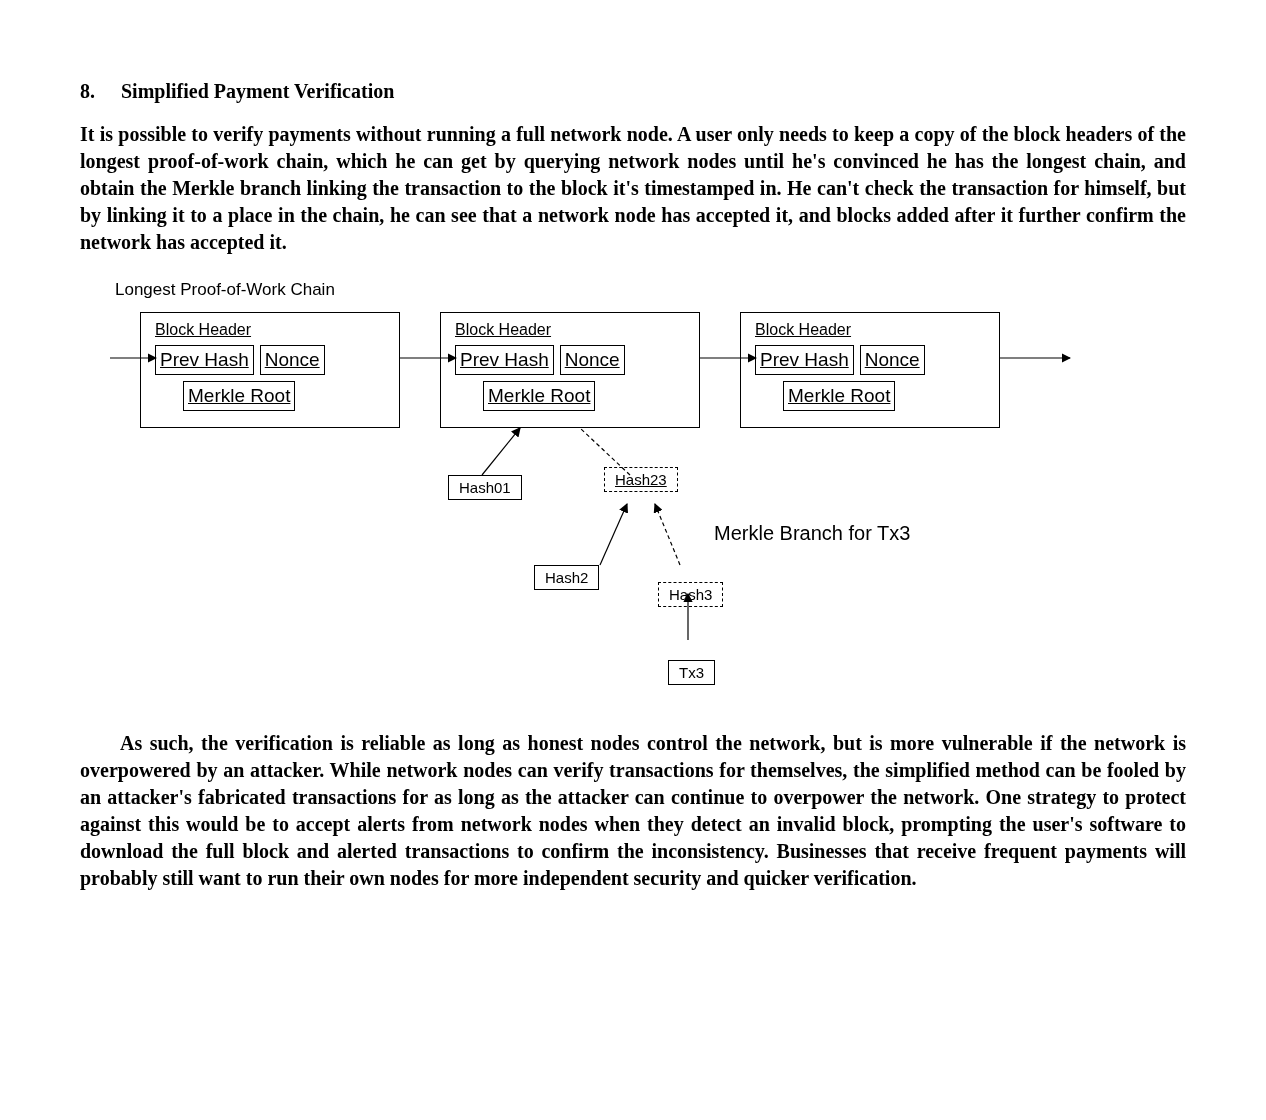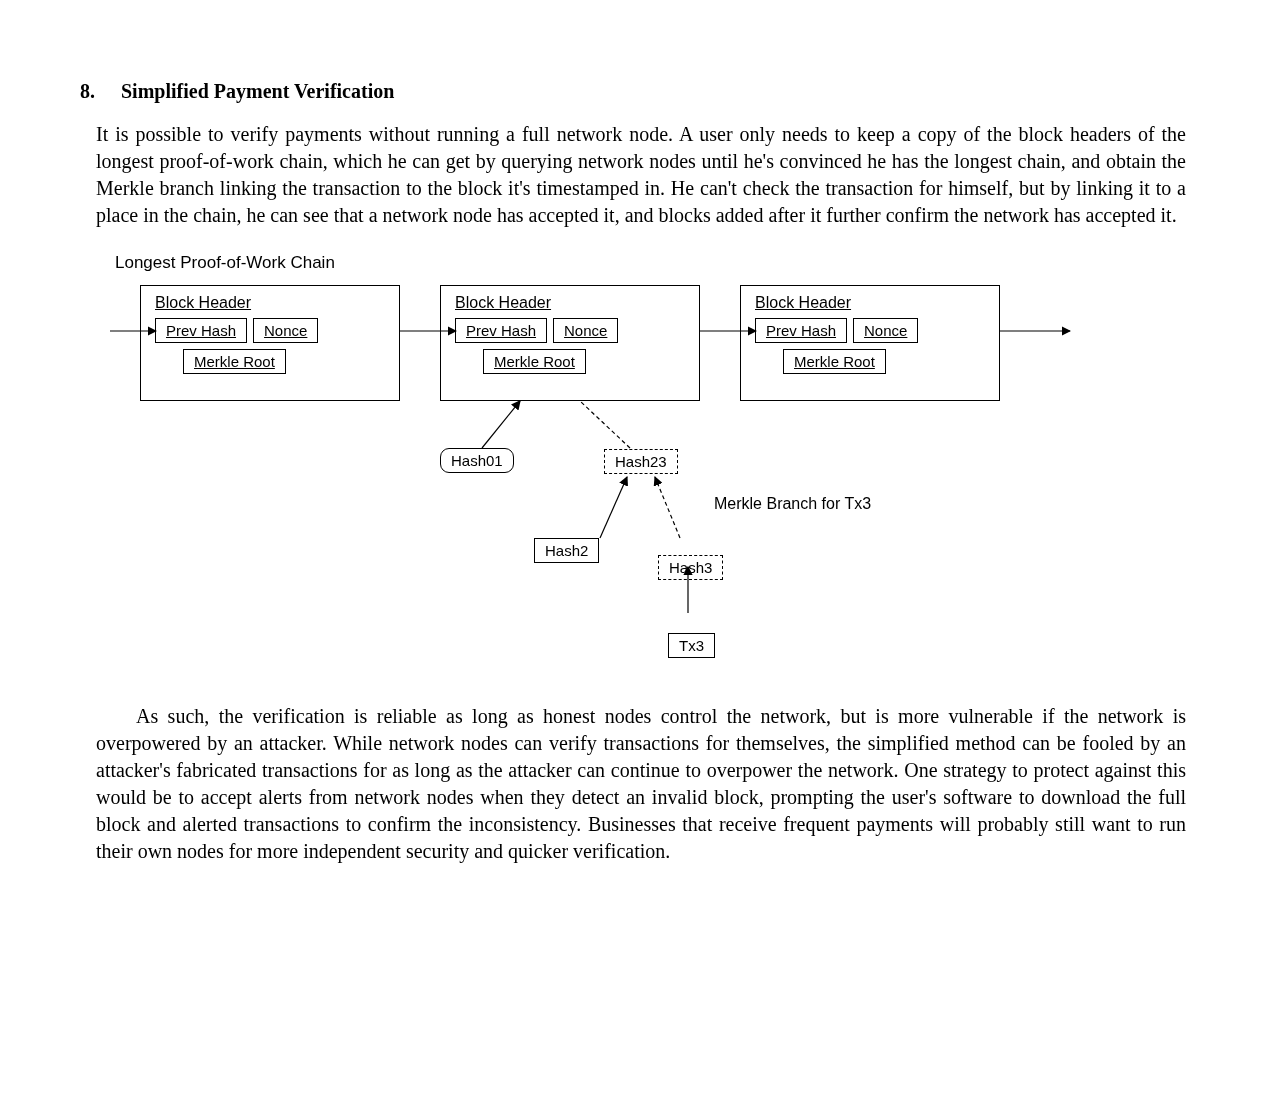--- a/index.html
+++ b/index.html
@@ -15,23 +15,24 @@
     h2 {
       font-size: 20px;
       font-weight: bold;
       margin: 0 0 18px 0;
     }
     .section-number {
       display: inline-block;
       margin-right: 26px;
     }
     p {
-      margin: 0 0 24px 16px;
+      margin: 0 0 24px 0;
       text-align: justify;
       line-height: 1.35;
+      font-weight: bold;
     }
     .indent {
       text-indent: 40px;
     }
     .diagram {
       position: relative;
       width: 1020px;
       height: 420px;
       margin: 4px auto 30px 30px;
       font-family: Arial, Helvetica, sans-serif;
@@ -56,41 +57,41 @@
     }
     .row {
       display: flex;
       gap: 6px;
       margin-bottom: 6px;
       align-items: center;
     }
     .cell {
       border: 1px solid #000;
       background: #fff;
-      padding: 3px 10px;
-      font-size: 15px;
+      padding: 3px 4px;
+      font-size: 19px;
       box-sizing: border-box;
     }
     .merkle-row {
       margin-left: 28px;
     }
     .hashbox {
       position: absolute;
       border: 1px solid #000;
       background: #fff;
       padding: 3px 10px;
       font-size: 15px;
       box-sizing: border-box;
     }
     .hashbox.dashed {
       border: 1px dashed #000;
     }
     .branch-label {
       position: absolute;
-      font-size: 16px;
+      font-size: 20px;
     }
     svg.arrows {
       position: absolute;
       top: 0;
       left: 0;
       width: 100%;
       height: 100%;
       pointer-events: none;
     }
   </style>
@@ -132,23 +133,23 @@
     <div class="block-title">Block Header</div>
     <div class="row">
       <div class="cell">Prev Hash</div>
       <div class="cell">Nonce</div>
     </div>
     <div class="row merkle-row">
       <div class="cell">Merkle Root</div>
     </div>
   </div>
 
-  <div class="hashbox" style="top:195px; left:330px;border-radius:9px;">Hash01</div>
+  <div class="hashbox" style="top:195px; left:338px;">Hash01</div>
 
-  <div class="hashbox dashed" style="top:196px; left:494px;">Hash23</div>
+  <div class="hashbox dashed" style="top:187px; left:494px;text-decoration:underline;">Hash23</div>
 
   <div class="hashbox" style="top:285px; left:424px;">Hash2</div>
 
   <div class="hashbox dashed" style="top:302px; left:548px;">Hash3</div>
 
   <div class="hashbox" style="top:380px; left:558px;">Tx3</div>
 
   <div class="branch-label" style="top:242px; left:604px;">Merkle Branch for Tx3</div>
 
   <svg class="arrows" viewBox="0 0 1020 420">

